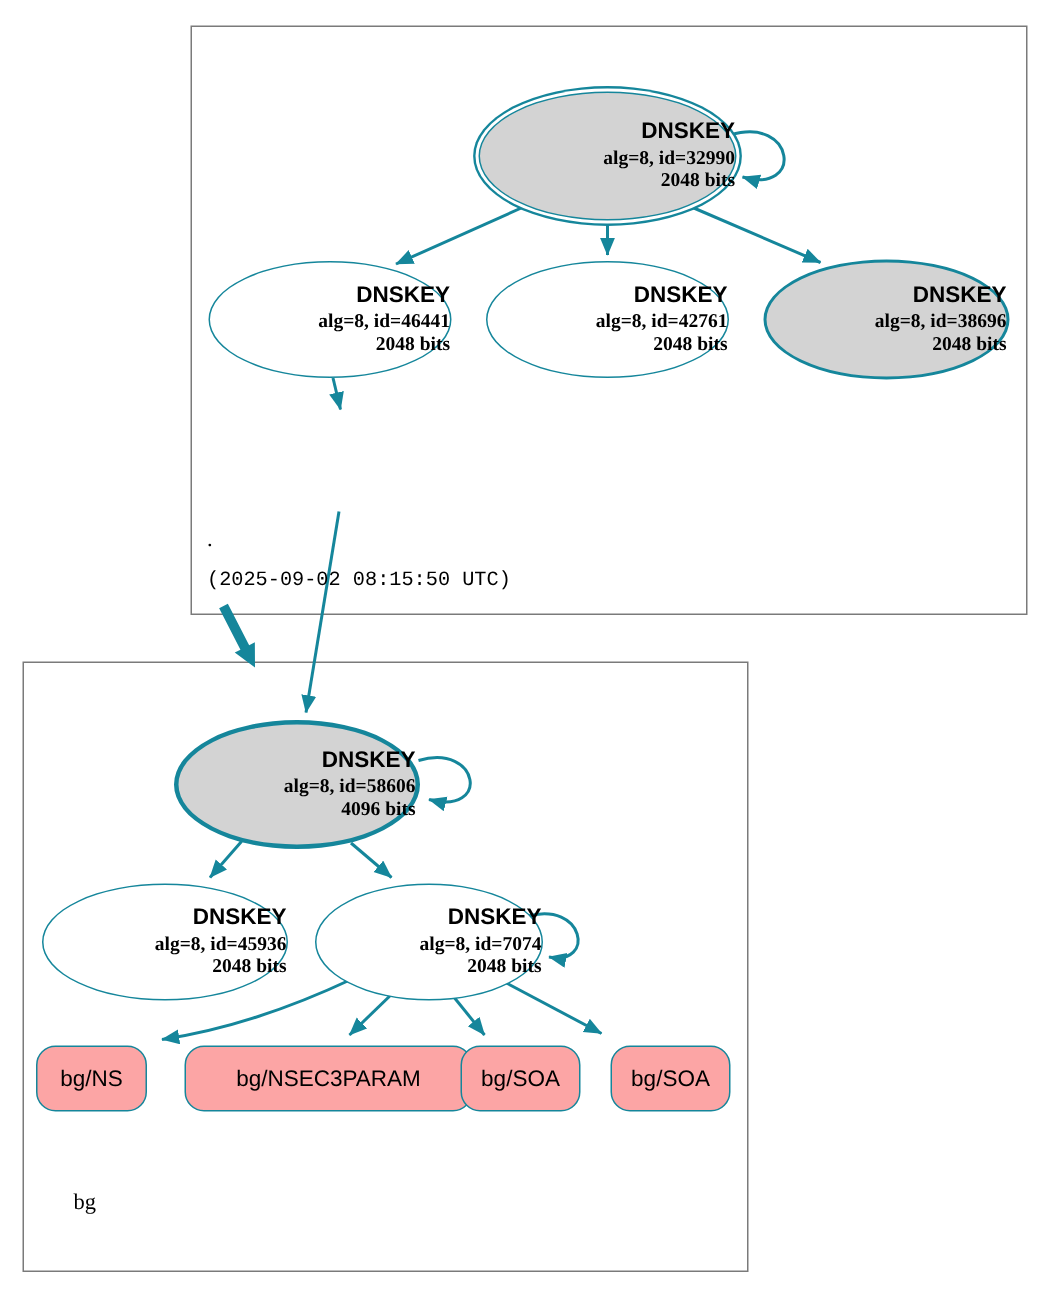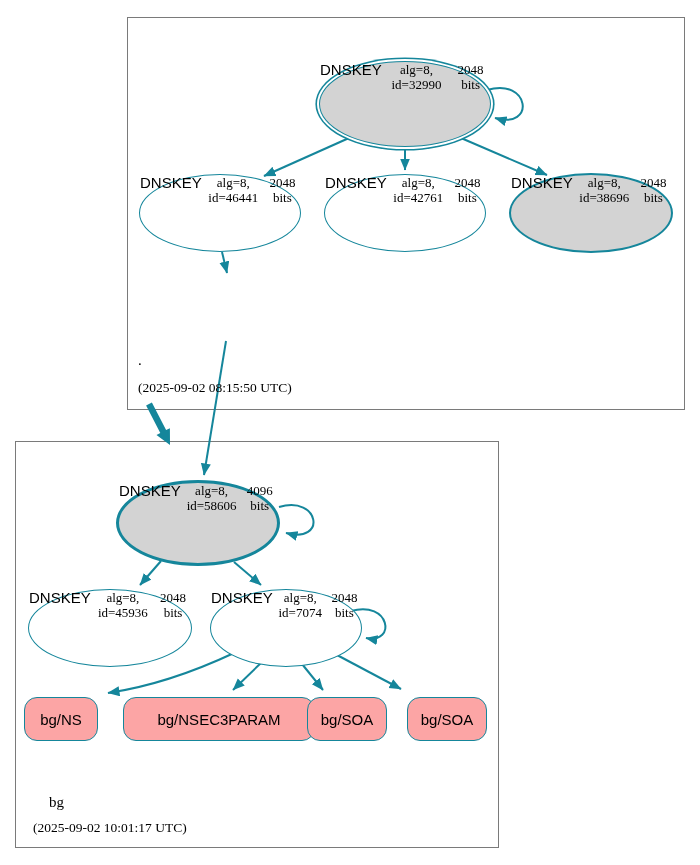--- a/index.html
+++ b/index.html
@@ -1,32 +1,32 @@
 <!DOCTYPE html>
 <html><head>
 <meta charset="utf-8">
 <style>
   html,body{margin:0;padding:0;background:#ffffff;}
   #canvas{position:relative;width:700px;height:865px;background:#ffffff;overflow:hidden;
           font-family:"Liberation Serif",serif;}
   .zone-box{position:absolute;border:1px solid #7a7a7a;background:transparent;}
   #edges{position:absolute;left:0;top:0;width:700px;height:865px;pointer-events:none;}
-  .node{position:absolute;display:flex;flex-direction:row;align-items:flex-start;justify-content:center;
-        text-align:center;border-radius:50%;background:#ffffff;border:1.7px solid #15869b;box-sizing:border-box;}
+  .node{position:absolute;display:flex;flex-direction:column;align-items:flex-end;justify-content:center;
+        text-align:center;border-radius:50%;background:#ffffff;border:1.7px solid #15869b;box-sizing:border-box;font-weight:bold;}
   .node .t{font-family:"Liberation Sans",sans-serif;font-size:15px;color:#000;line-height:1.12;}
   .node .d{font-family:"Liberation Serif",serif;font-size:13px;color:#000;line-height:1.18;}
   .sep{background:#d3d3d3;}
   .dbl{box-shadow:0 0 0 2px #ffffff,0 0 0 3.6px #15869b;}
   .thick{border-width:3px;}
   .med{border-width:2.2px;}
   .rrset{position:absolute;height:44px;box-sizing:border-box;border:1.8px solid #15869b;border-radius:13px;
          background:#fca5a5;display:flex;align-items:center;justify-content:center;
          font-family:"Liberation Sans",sans-serif;font-size:15px;color:#000;}
   .zlabel{position:absolute;font-family:"Liberation Serif",serif;font-size:15px;color:#000;}
-  .zts{position:absolute;font-family:Liberation Serif, serif;font-size:13.5px;color:#000;}
+  .zts{position:absolute;font-family:Liberation Mono, monospace;font-size:13.5px;color:#000;}
 </style>
 </head>
 <body>
 
 <div id="canvas">
 
   <div class="zone-box" style="left:127px;top:17px;width:556px;height:391px;"></div>
   <div class="zone-box" style="left:15px;top:441px;width:482px;height:405px;"></div>
 
   <svg id="edges" viewBox="0 0 700 865">
@@ -109,15 +109,14 @@
     <span>bg/NSEC3PARAM</span>
   </div>
   <div class="rrset" style="left:307px;top:697px;width:80px;">
     <span>bg/SOA</span>
   </div>
   <div class="rrset" style="left:407px;top:697px;width:80px;">
     <span>bg/SOA</span>
   </div>
 
   <div class="zlabel" style="left:49px;top:794px;">bg</div>
-  <div class="zts" style="left:33px;top:820px;">(2025-09-02 10:01:17 UTC)</div>
 
 </div>
 
 </body></html>

